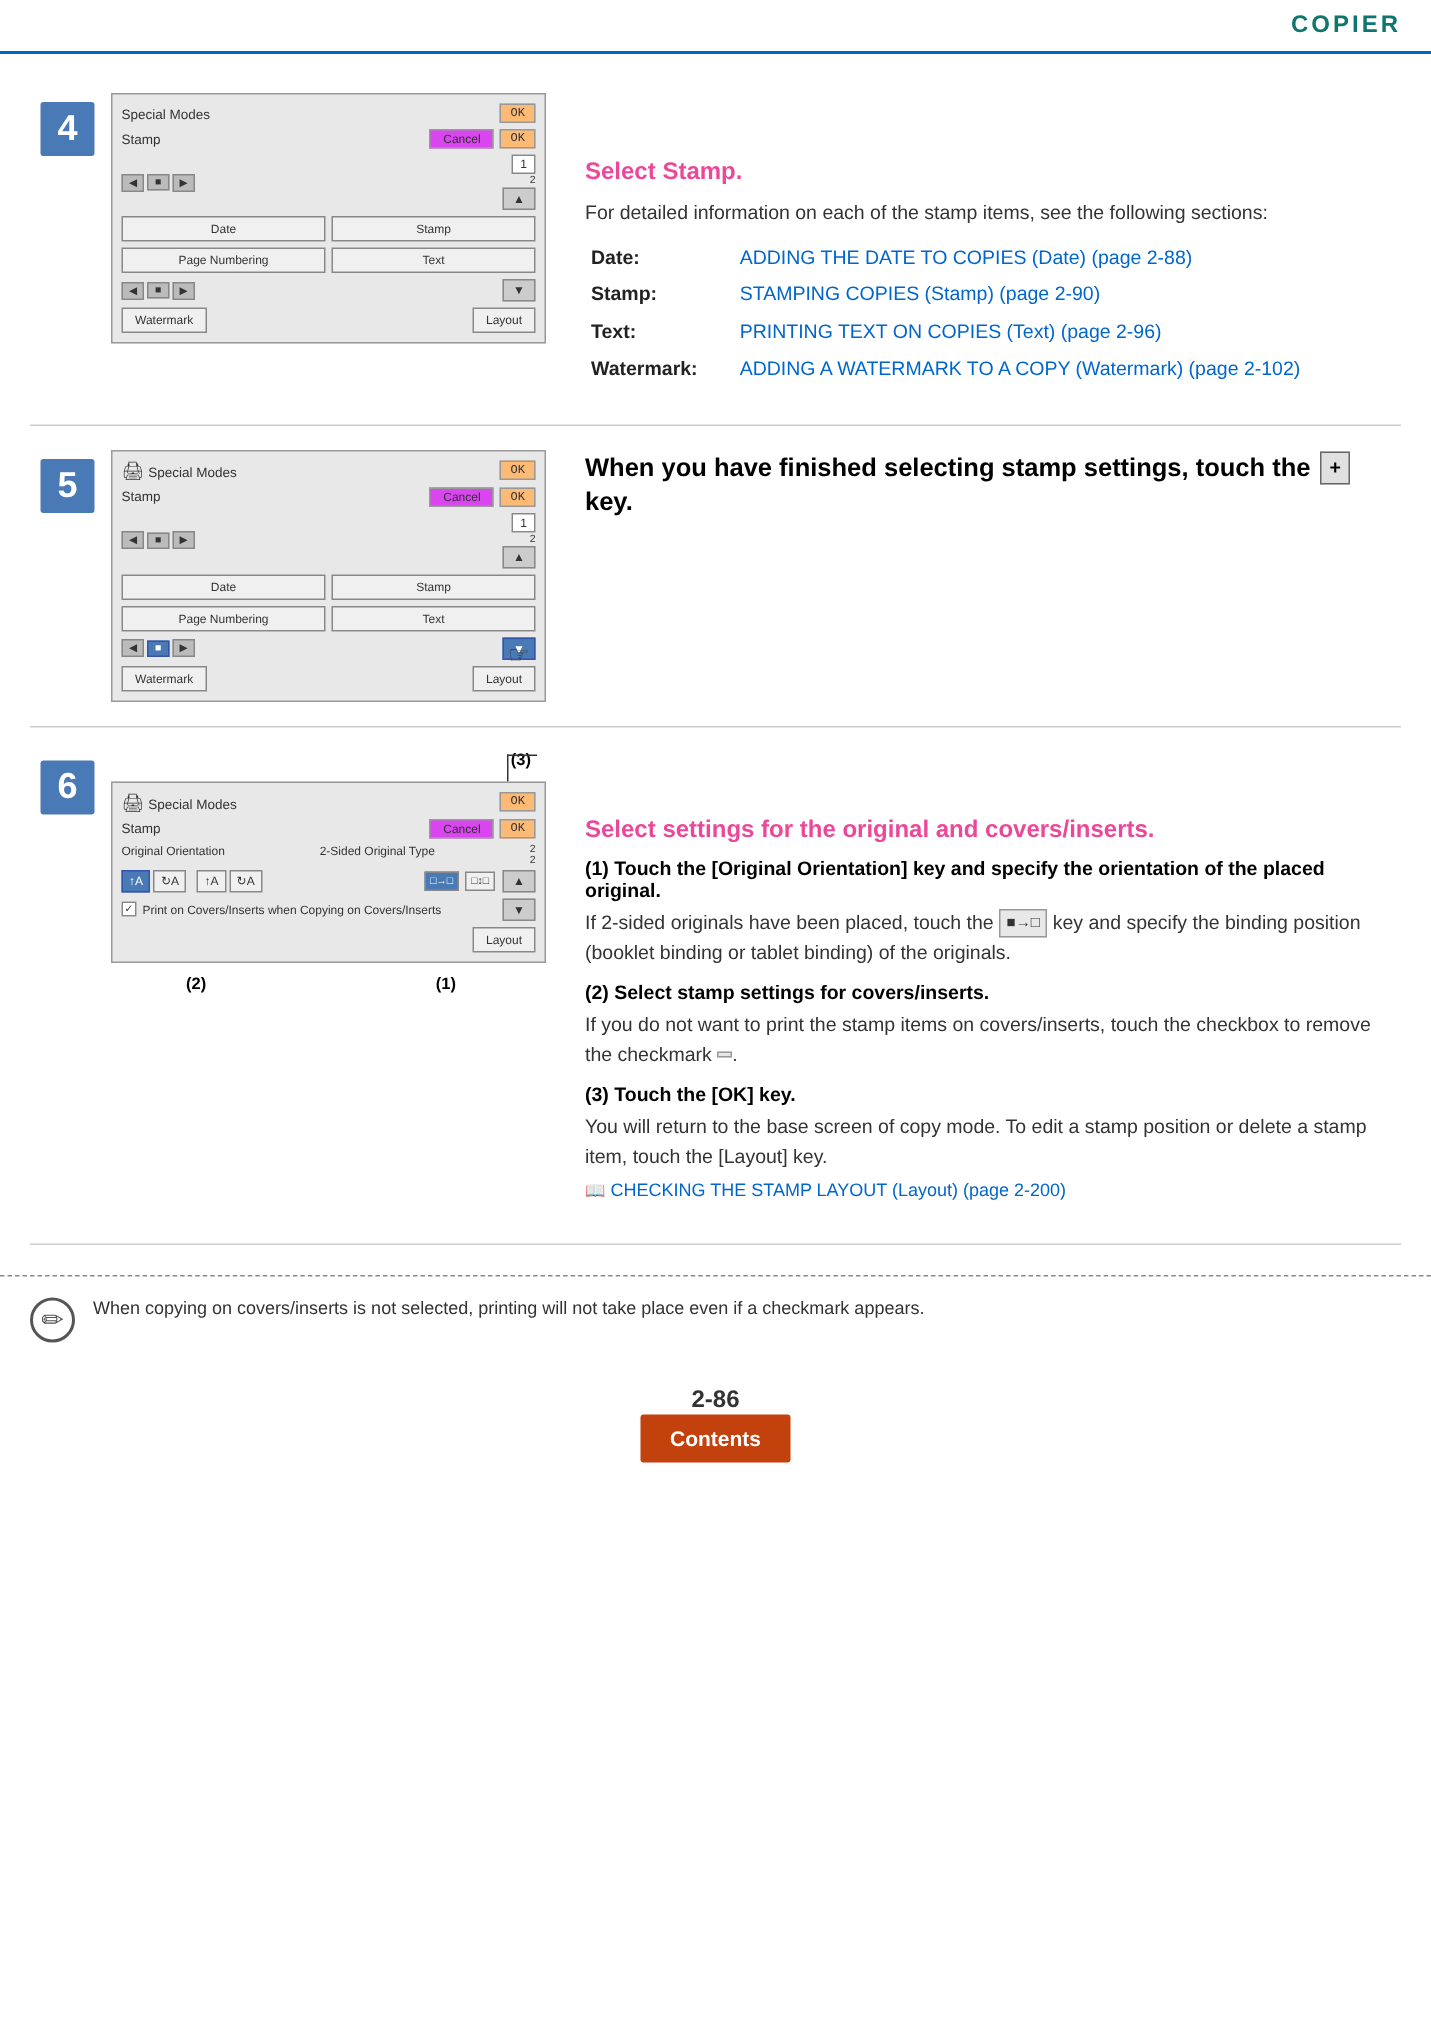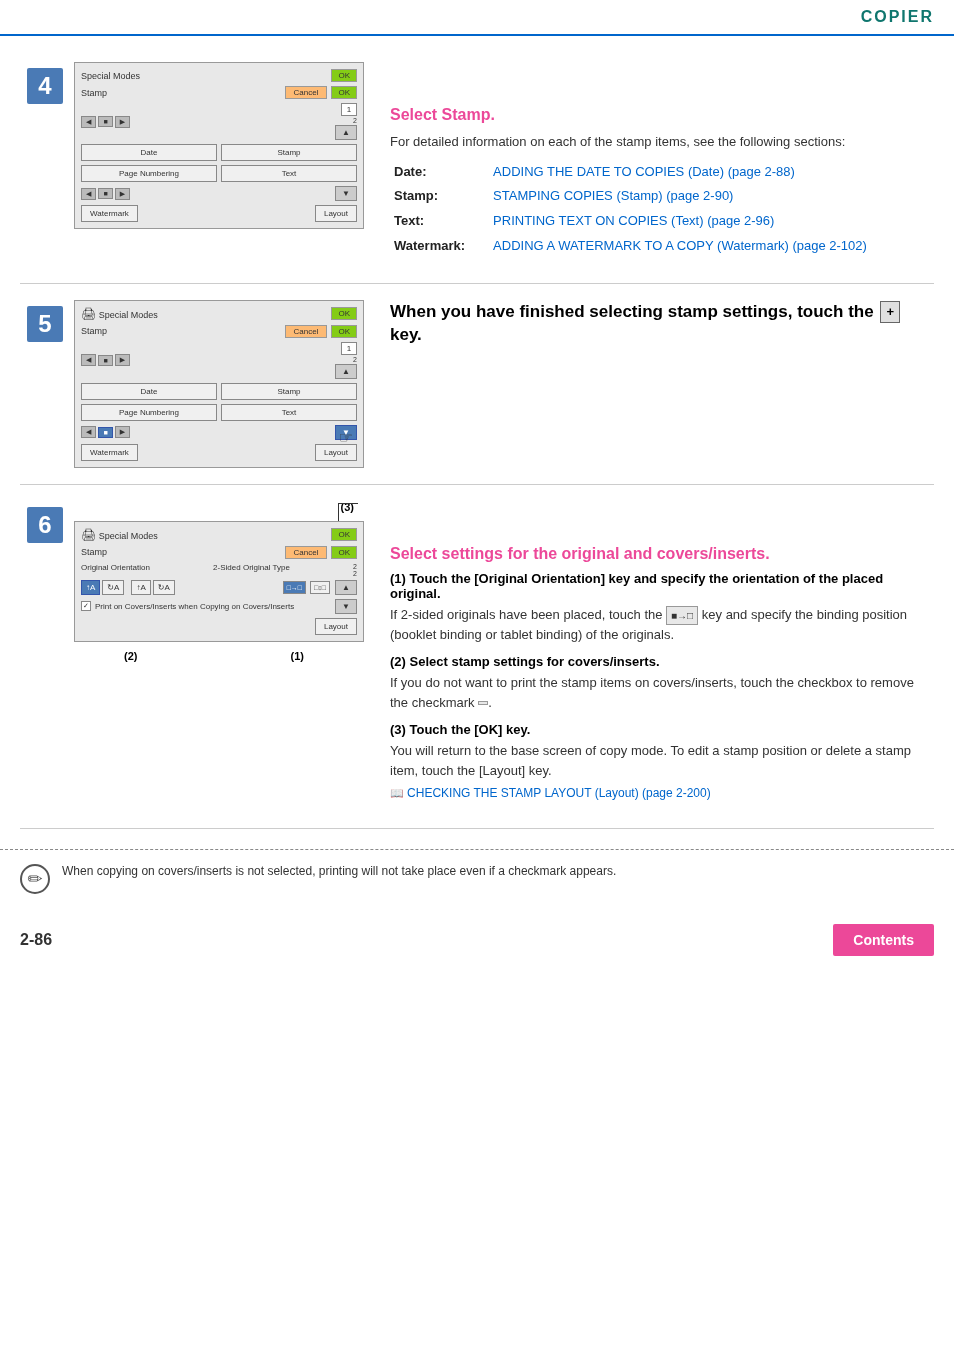--- a/index.html
+++ b/index.html
@@ -89,36 +89,37 @@
       align-items: center;
       margin-bottom: 4px;
     }
 
     .mock-title {
       font-size: 9px;
       color: #333;
     }
 
     .mock-ok-btn {
-      background: #84cc16;
+      background: #fdba74;
       border: 1px solid #999;
       padding: 1px 6px;
       font-size: 8px;
       cursor: pointer;
+      font-family: Liberation Mono, monospace;
     }
 
     .mock-row {
       display: flex;
       align-items: center;
       margin-bottom: 4px;
       gap: 4px;
     }
 
     .mock-cancel-btn {
-      background: #fdba74;
+      background: #d946ef;
       border: 1px solid #999;
       padding: 1px 8px;
       font-size: 8px;
     }
 
     .mock-slider-row {
       display: flex;
       align-items: center;
       gap: 2px;
       margin-bottom: 4px;
@@ -364,30 +365,31 @@
       line-height: 1.6;
     }
 
     
     .footer {
       display: flex;
       justify-content: space-between;
       align-items: center;
       padding: 8px 20px;
       margin-top: 10px;
+      flex-direction: column;
     }
 
     .page-number {
       font-size: 16px;
       font-weight: bold;
       color: #333;
     }
 
     .contents-btn {
-      background: #ec4899;
+      background: #c2410c;
       color: #fff;
       font-size: 14px;
       font-weight: bold;
       padding: 8px 20px;
       border: none;
       cursor: pointer;
       border-radius: 2px;
     }
 
     .mock-two-sided-section {

